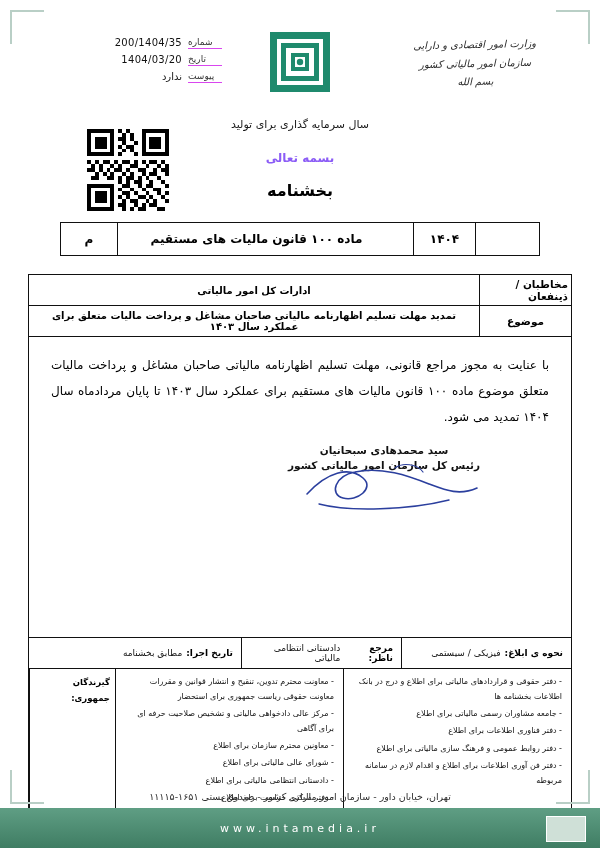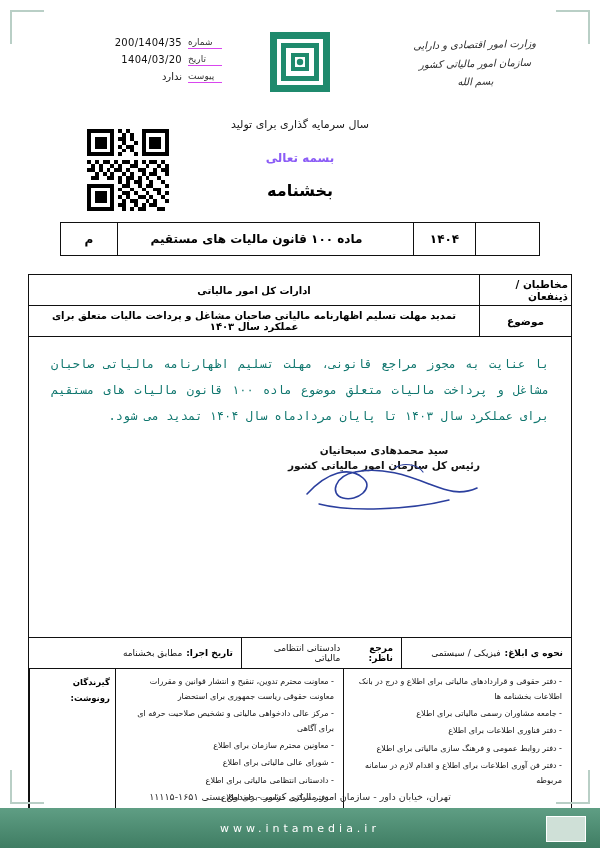--- a/index.html
+++ b/index.html
@@ -194,22 +194,21 @@
   
   .bodyrow {
     padding: 16px 22px 6px 22px;
     min-height: 300px;
     position: relative;
   }
   .bodytext {
     font-size: 12px;
     line-height: 2.15;
     text-align: justify;
-    color: #0f766e;
-    font-family: Liberation Mono, monospace;
+    color: #000000;
   }
   .signature {
     margin-top: 14px;
     text-align: center;
     width: 250px;
     margin-right: 40px;
     position: relative;
   }
   .sig-name {
     font-size: 10.5px;
@@ -542,21 +541,21 @@
         <div>- دفتر فن آوری اطلاعات برای اطلاع و اقدام لازم در سامانه مربوطه</div>
       </div>
       <div class="dist-col">
         <div>- معاونت محترم تدوین، تنقیح و انتشار قوانین و مقررات معاونت حقوقی ریاست جمهوری برای استحضار</div>
         <div>- مرکز عالی دادخواهی مالیاتی و تشخیص صلاحیت حرفه ای برای آگاهی</div>
         <div>- معاونین محترم سازمان برای اطلاع</div>
         <div>- شورای عالی مالیاتی برای اطلاع</div>
         <div>- دادستانی انتظامی مالیاتی برای اطلاع</div>
         <div>- دفتر مرکزی حراست برای اطلاع</div>
       </div>
-      <div class="dist-title">گیرندگان رونوشت:</div>
+      <div class="dist-title">گیرندگان جمهوری:</div>
     </div>
   </div>
 
   <div class="addrbar">تهران، خیابان داور - سازمان امور مالیاتی کشور - صندوق پستی ۱۶۵۱-۱۱۱۱۵</div>
 
   <div class="greenbar">
     <span>www.intamedia.ir</span>
     <div class="gb-tab"></div>
   </div>
 

